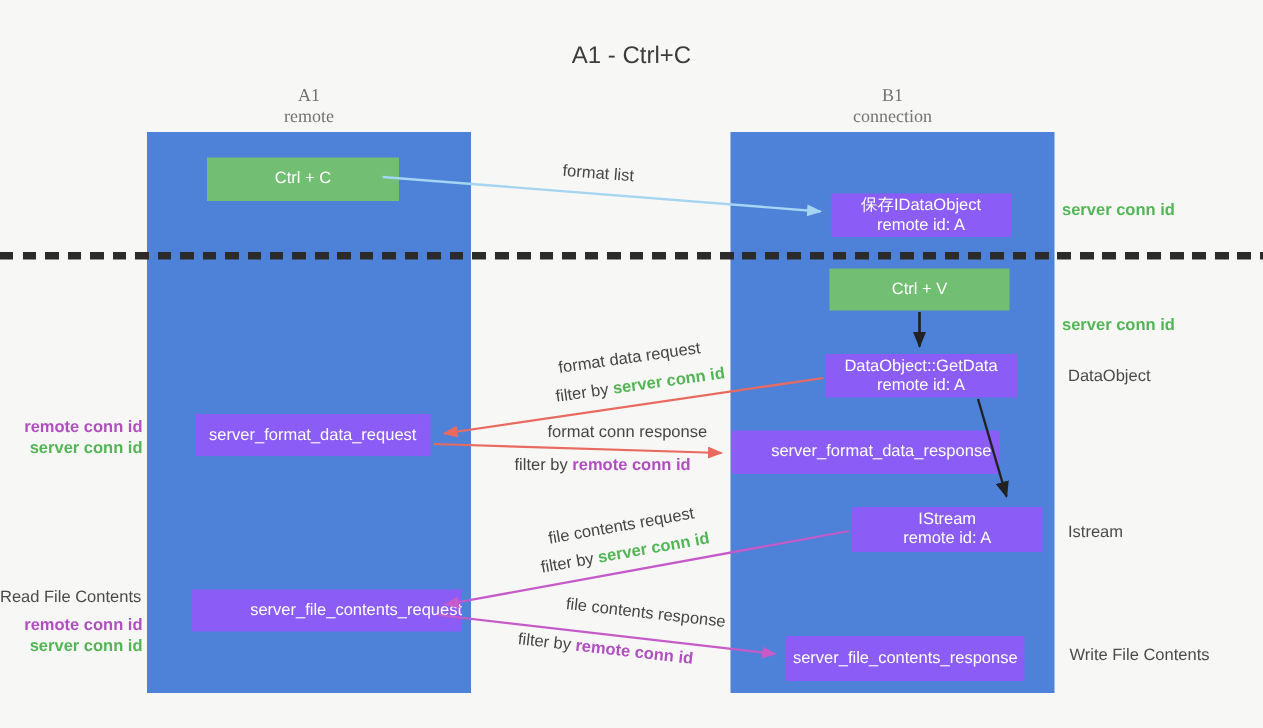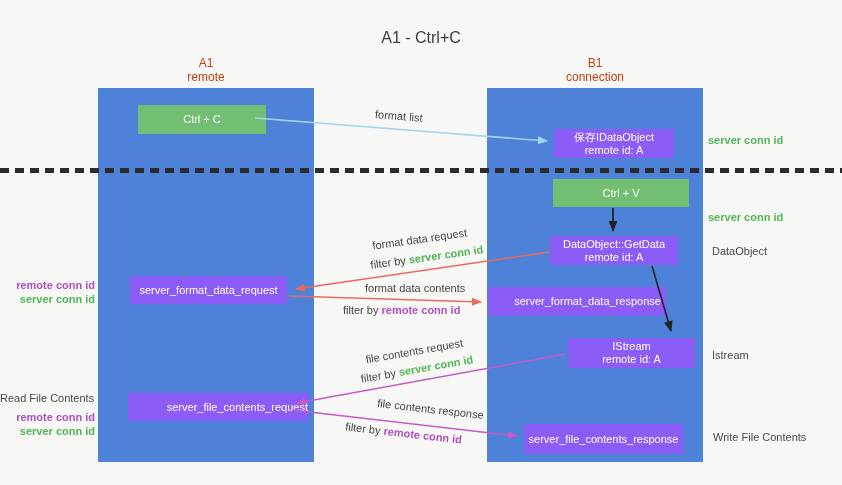--- a/index.html
+++ b/index.html
@@ -6,21 +6,21 @@
   .canvas{
     position:relative;width:842px;height:485px;overflow:hidden;
     font-family:"Liberation Sans",sans-serif;background:#f7f7f6;
   }
   .title{
     position:absolute;left:0;top:8px;width:842px;text-align:center;
     font-size:16px;color:#3c3c3c;line-height:20px;margin-top:20px;
   }
   .col-header{
     position:absolute;width:216px;text-align:center;font-size:12px;
-    color:#c2410c;line-height:14px;top:56px;
+    color:#737373;line-height:14px;top:56px;font-family:Liberation Serif, serif;
   }
   .column{
     position:absolute;top:88px;width:216px;height:374px;background:#4d82d8;
   }
   .dashline{
     position:absolute;left:0;top:168px;width:842px;height:5px;
     background:repeating-linear-gradient(to right,#2b2b2b 0 9px,transparent 9px 15px);
   }
   .box{
     position:absolute;display:flex;flex-direction:column;align-items:center;
@@ -69,21 +69,21 @@
 
   <div class="box green" style="left:138px;top:105px;width:128px;height:29px;">
     <div>Ctrl + C</div>
   </div>
 
   <div class="box orange" style="left:554px;top:129px;width:120px;height:29px;">
     <div>保存IDataObject</div>
     <div>remote id: A</div>
   </div>
 
-  <div class="box green" style="left:553px;top:179px;width:136px;height:28px;">
+  <div class="box green" style="left:553px;top:179px;width:120px;height:28px;">
     <div>Ctrl + V</div>
   </div>
 
   <div class="box orange" style="left:550px;top:236px;width:128px;height:29px;">
     <div>DataObject::GetData</div>
     <div>remote id: A</div>
   </div>
 
   <div class="box orange" style="left:130px;top:276px;width:157px;height:28px;">
     <div>server_format_data_request</div>
@@ -116,21 +116,21 @@
   <div class="left-label green-text" style="left:0px;top:293px;width:95px;">server conn id</div>
   <div class="left-label" style="left:0px;top:392px;width:93px;">Read File Contents</div>
   <div class="left-label purple-text" style="left:0px;top:411px;width:95px;">remote conn id</div>
   <div class="left-label green-text" style="left:0px;top:425px;width:95px;">server conn id</div>
 
   <div class="arrow-label" style="left:375px;top:110px;transform:rotate(4.5deg);">format list</div>
 
   <div class="arrow-label" style="left:372px;top:233px;transform:rotate(-8deg);">format data request</div>
   <div class="arrow-label" style="left:370px;top:251px;transform:rotate(-8deg);"><span>filter by</span> <span class="green-text">server conn id</span></div>
 
-  <div class="arrow-label" style="left:365px;top:282px;">format data contents</div>
+  <div class="arrow-label" style="left:365px;top:282px;">format conn response</div>
   <div class="arrow-label" style="left:343px;top:304px;"><span>filter by</span> <span class="purple-text">remote conn id</span></div>
 
   <div class="arrow-label" style="left:365px;top:345px;transform:rotate(-10deg);">file contents request</div>
   <div class="arrow-label" style="left:360px;top:363px;transform:rotate(-10deg);"><span>filter by</span> <span class="green-text">server conn id</span></div>
 
   <div class="arrow-label" style="left:377px;top:403px;transform:rotate(6.5deg);">file contents response</div>
   <div class="arrow-label" style="left:345px;top:427px;transform:rotate(6.5deg);"><span>filter by</span> <span class="purple-text">remote conn id</span></div>
 
   <svg class="arrows" width="842" height="485" viewBox="0 0 842 485">
     <defs>

